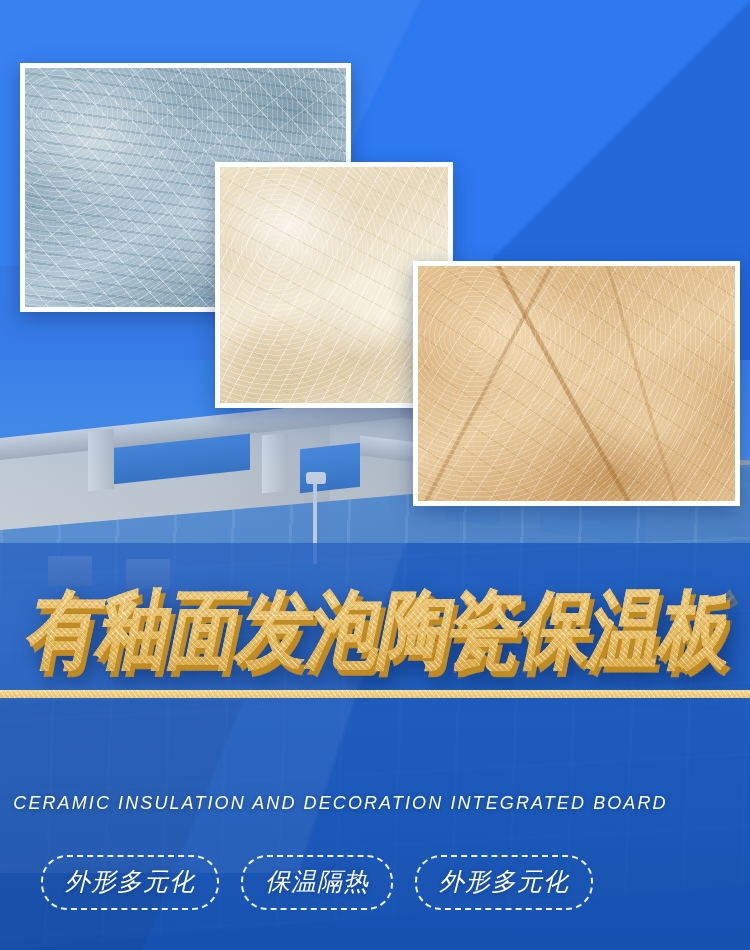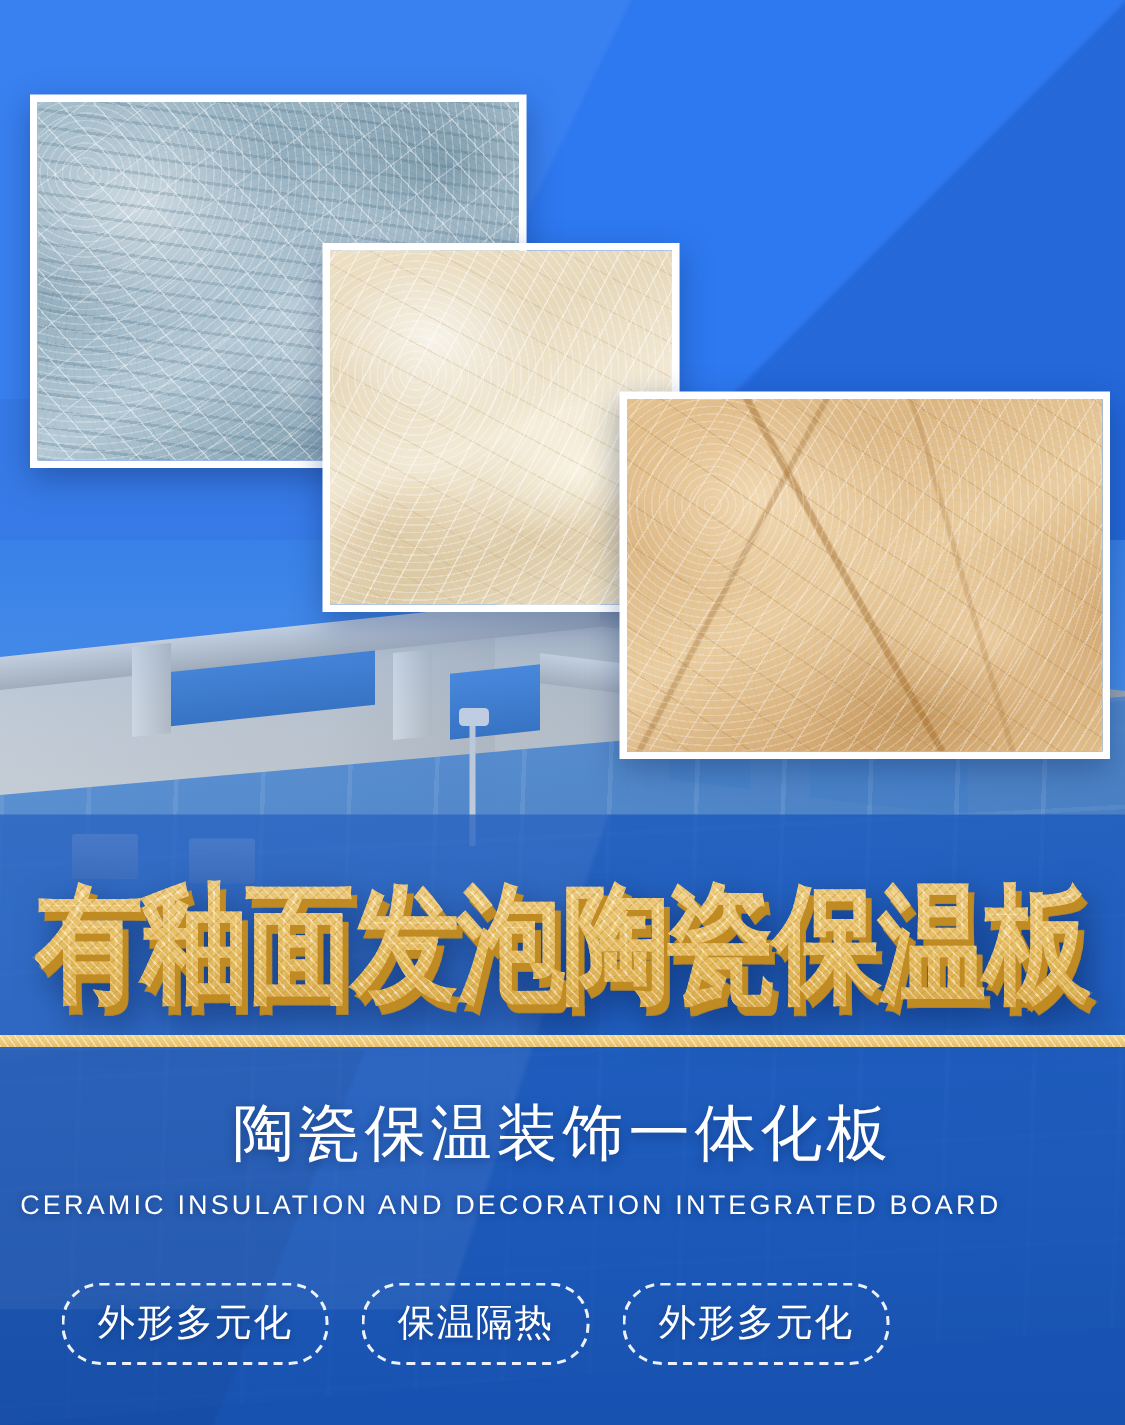--- a/index.html
+++ b/index.html
@@ -7,20 +7,21 @@
     width:750px;height:950px;
     font-family:"Liberation Sans","DejaVu Sans",sans-serif;
     background:#2872ee;
     overflow:hidden;
   }
   .poster{
     position:relative;
     width:750px;height:950px;
     overflow:hidden;
     background:#c2410c;
+    font-style:italic;
   }
 
   
   .bg-base{
     position:absolute;inset:0;
     background:
       linear-gradient(135deg,#2e79f0 0%,#2e79f0 44%,#2468da 44.4%,#2468da 100%);
   }
   .bg-diag-a{
     position:absolute;left:-10%;top:-12%;width:140%;height:70%;
@@ -300,21 +301,20 @@
     <div class="vein"></div>
     <div class="grain"></div>
   </div>
 
   <div class="headline-wrap">
     <div class="headline">有釉面发泡陶瓷保温板</div>
   </div>
 
   <div class="gold-rule"></div>
 
-  <div class="sub-cn">陶瓷保温装饰一体化板</div>
   <div class="sub-en">CERAMIC INSULATION AND DECORATION INTEGRATED BOARD</div>
 
   <div class="badges">
     <div class="badge">外形多元化</div>
     <div class="badge">保温隔热</div>
     <div class="badge">外形多元化</div>
   </div>
 
 </div>
 

